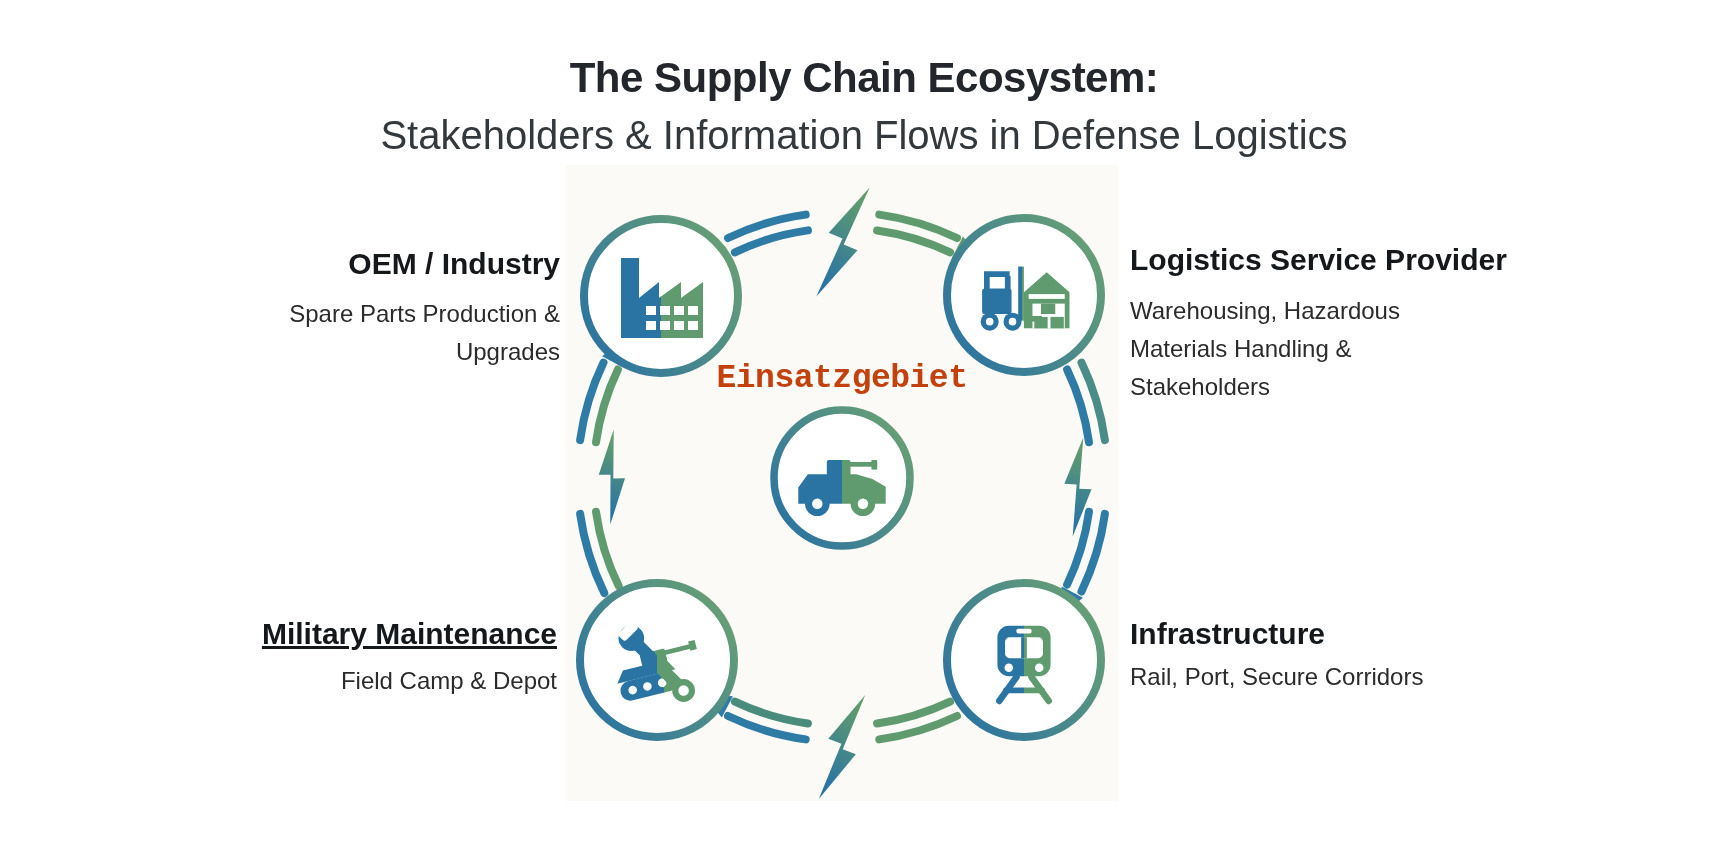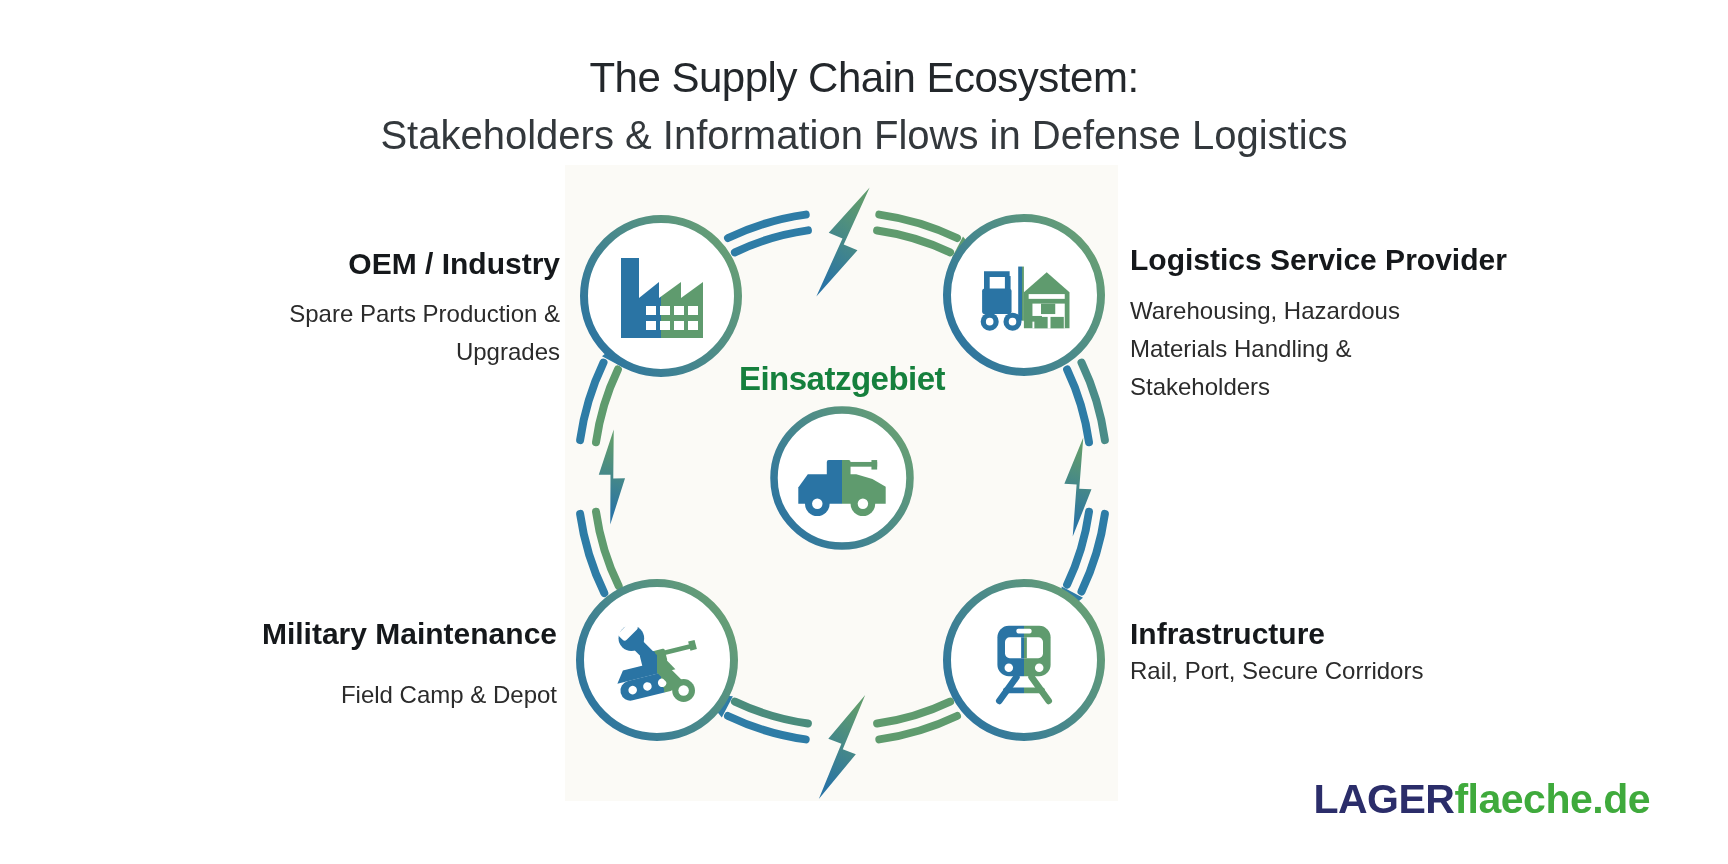--- a/index.html
+++ b/index.html
@@ -3,21 +3,21 @@
 <meta charset="utf-8">
 <style>
   * { margin: 0; padding: 0; box-sizing: border-box; }
   html,body { width: 1728px; height: 864px; background: #ffffff; overflow: hidden; }
   body { font-family: "Liberation Sans", sans-serif; position: relative; }
 
   .stage { position: absolute; inset: 0; width: 1728px; height: 864px; }
 
   .page-title {
     position: absolute; left: 0; top: 54px; width: 1728px;
-    text-align: center; font-size: 42px; font-weight: 400;
+    text-align: center; font-size: 42px; font-weight: 700;
     color: #23272b; letter-spacing: -0.5px;
   }
   .page-subtitle {
     position: absolute; left: 0; top: 113px; width: 1728px;
     text-align: center; font-size: 40px; font-weight: 400; color: #33383c;
   }
 
   .diagram-svg { position: absolute; left: 0; top: 0; width: 1728px; height: 864px; }
 
   .node-text { position: absolute; color: #2b2b2b; }
@@ -25,28 +25,28 @@
   .node-line { font-size: 24px; font-weight: 400; line-height: 38px; }
 
   .block-right { text-align: right; }
   .block-left  { text-align: left; }
 
   .tb-oem   { left: 120px; top: 246px; width: 440px; }
   .tb-oem .node-title { margin-bottom: 13px; }
   .tb-lsp   { left: 1130px; top: 242px; width: 460px; }
   .tb-lsp .node-title { margin-bottom: 14px; }
   .tb-mil   { left: 117px; top: 616px; width: 440px; }
-  .tb-mil .node-title { margin-bottom: 24px; }
+  .tb-mil .node-title { margin-bottom: 10px; text-decoration: underline; }
   .tb-infra { left: 1130px; top: 616px; width: 460px; }
-  .tb-infra .node-title { margin-bottom: 0; }
+  .tb-infra .node-title { margin-bottom: 6px; }
 
   .center-label {
     position: absolute; left: 642px; top: 360px; width: 400px;
     text-align: center; font-size: 33px; font-weight: 700;
-    color: #15803d; letter-spacing: -0.5px;
+    color: #c2410c; letter-spacing: -0.5px; font-family: Liberation Mono, monospace;
   }
 
   .logo {
     position: absolute; top: 776px; left: 0; width: 1650px;
     text-align: right; font-size: 41px; font-weight: 700; letter-spacing: -0.5px;
   }
   .logo .lg-prefix { color: #2b2d6a; }
   .logo .lg-suffix { color: #3faa3c; }
 </style>
 </head>
@@ -223,17 +223,14 @@
   <div class="node-text block-right tb-mil">
     <div class="node-title">Military Maintenance</div>
     <div class="node-line">Field Camp &amp; Depot</div>
   </div>
 
   <div class="node-text block-left tb-infra">
     <div class="node-title">Infrastructure</div>
     <div class="node-line">Rail, Port, Secure Corridors</div>
   </div>
 
-  <div class="logo">
-    <span class="lg-prefix">LAGER</span><span class="lg-suffix">flaeche.de</span>
-  </div>
 
 </div>
 
 </body></html>

